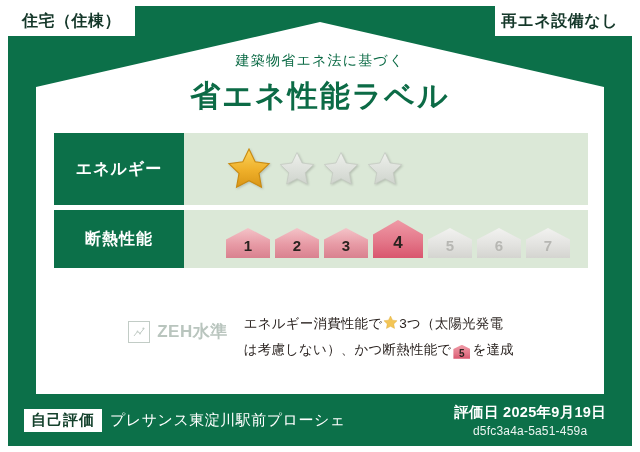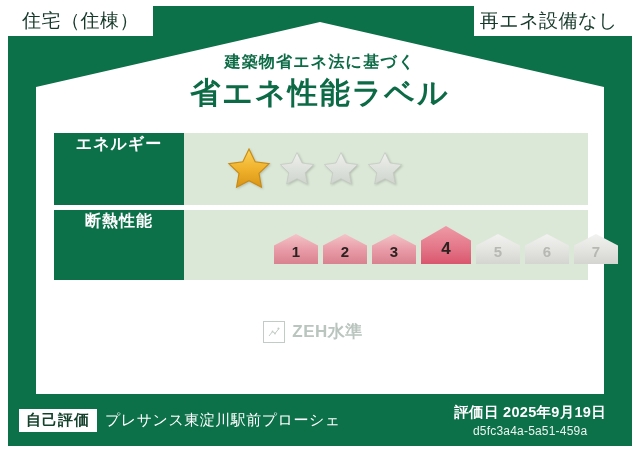--- a/index.html
+++ b/index.html
@@ -38,22 +38,22 @@
     height: 372px;
     background: #ffffff;
     clip-path: polygon(0% 17.5%, 50% 0%, 100% 17.5%, 100% 100%, 0% 100%);
   }
 
   
   .corner-tag {
     position: absolute;
     background: #ffffff;
     color: #15382a;
-    font-weight: normal;
-    font-size: 19px;
+    font-weight: bold;
+    font-size: 16px;
     letter-spacing: 0.5px;
     display: flex;
     align-items: center;
     white-space: nowrap;
   }
   .corner-tag.left {
     left: 8px;
     top: 6px;
     height: 30px;
     padding: 0 14px 0 14px;
@@ -68,24 +68,24 @@
   
   .title-block {
     position: absolute;
     left: 0;
     right: 0;
     top: 52px;
     text-align: center;
     color: #0c6b46;
   }
   .title-sub {
-    font-size: 16px;
-    font-weight: bold;
+    font-size: 14px;
+    font-weight: normal;
     letter-spacing: 1.2px;
-    margin-bottom: 0;
+    margin-bottom: 6px;
   }
   .title-main {
     font-size: 30px;
     font-weight: bold;
     letter-spacing: 2px;
   }
 
   
   .rows {
     position: absolute;
@@ -94,35 +94,35 @@
     width: 534px;
   }
   .metric-row {
     display: flex;
     align-items: stretch;
     height: 72px;
     margin-bottom: 5px;
     background: #dbe8d7;
   }
   .metric-row.insulation {
-    height: 70px;
+    height: 58px;
     margin-bottom: 0;
-    gap: 48px;
   }
   .metric-label {
     width: 130px;
     flex: 0 0 130px;
     background: #0c7049;
     color: #ffffff;
     font-weight: bold;
     font-size: 16px;
     letter-spacing: 1px;
     display: flex;
     flex-direction: column;
     align-items: center;
+    justify-content: center;
     line-height: 1.35;
   }
   .metric-label .ln { display: block; }
   .metric-value {
     flex: 1;
     display: flex;
     align-items: center;
     padding-left: 42px;
   }
 
@@ -230,21 +230,21 @@
     right: 8px;
     bottom: 6px;
     height: 52px;
     display: flex;
     align-items: center;
     color: #ffffff;
   }
   .footer-left {
     display: flex;
     align-items: center;
-    margin-left: 11px;
+    margin-left: 16px;
     gap: 8px;
   }
   .self-eval {
     background: #ffffff;
     color: #14412c;
     font-weight: bold;
     font-size: 15px;
     letter-spacing: 1px;
     padding: 2px 7px;
   }
@@ -356,20 +356,25 @@
       <span class="zeh-icon">
         <svg width="14" height="14" viewBox="0 0 14 14">
           <path d="M2 11 L5.5 6.5 L8 8.5 L12 3.5" stroke="#c2ccc6" stroke-width="1" fill="none"></path>
           <circle cx="5.5" cy="6.5" r="0.9" fill="#c2ccc6"></circle>
           <circle cx="8" cy="8.5" r="0.9" fill="#c2ccc6"></circle>
           <circle cx="11.4" cy="3.6" r="1" fill="#c2ccc6"></circle>
         </svg>
       </span>
       <span class="zeh-text">ZEH水準</span>
     </div>
+    <div class="zeh-desc">
+      <span>エネルギー消費性能で</span><span class="inline-star"><svg width="15" height="15" viewBox="0 0 24 24">
+            <path d="M12 1.6l3.2 6.6 7.3 1-5.3 5.1 1.3 7.2L12 18.1l-6.5 3.4 1.3-7.2-5.3-5.1 7.3-1z" fill="#f3c556" stroke="#d9a325" stroke-width="0.6"></path>
+          </svg></span><span>3つ（太陽光発電</span><br><span>は考慮しない）、かつ断熱性能で</span><span class="inline-house">5</span><span>を達成</span>
+    </div>
   </div>
 
   <div class="footer">
     <div class="footer-left">
       <span class="self-eval">自己評価</span>
       <span class="building-name">プレサンス東淀川駅前プローシェ</span>
     </div>
     <div class="footer-right">
       <div class="eval-date">
         <span>評価日</span>

